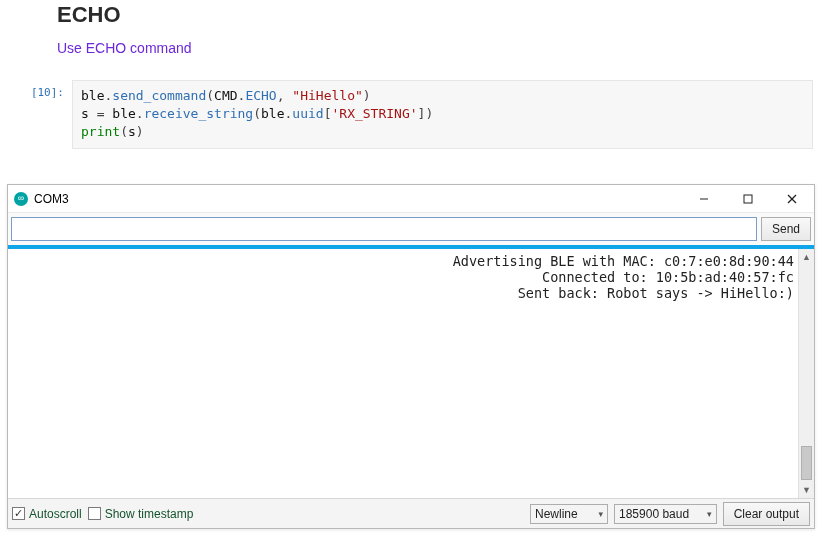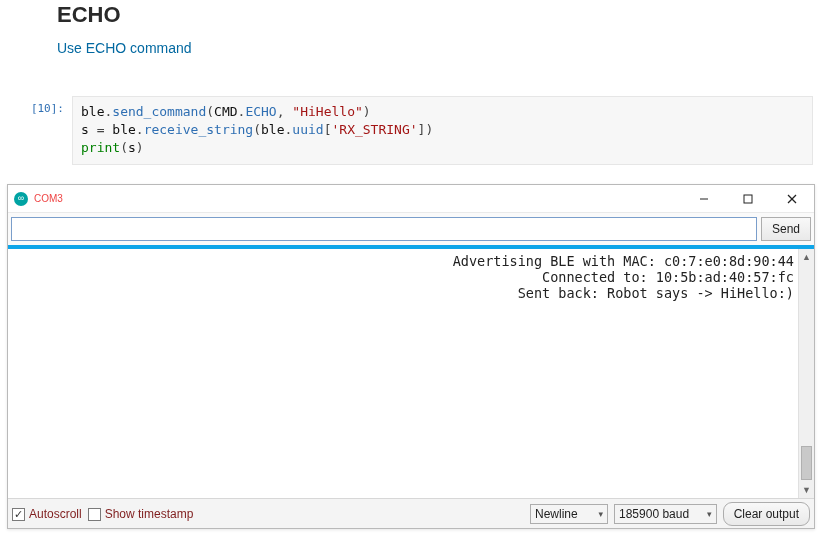--- a/index.html
+++ b/index.html
@@ -22,23 +22,23 @@
     padding: 0 0 6px 57px;
   }
   .nb-title {
     margin: 0;
     padding-top: 2px;
     font-size: 22px;
     font-weight: 700;
     color: #2a2a2a;
   }
   .nb-subtitle {
-    margin: 12px 0 16px 0;
+    margin: 12px 0 0 0;
     font-size: 14px;
-    color: #0369a1;
+    color: #6d28d9;
   }
   .nb-cell {
     display: flex;
     margin: 18px 0 0 0;
     padding-right: 10px;
   }
   .nb-prompt {
     width: 72px;
     text-align: right;
     padding-right: 8px;
@@ -103,22 +103,22 @@
     align-items: center;
     justify-content: center;
   }
   .titlebar-icon::after {
     content: "∞";
     color: #fff;
     font-size: 9px;
     line-height: 1;
   }
   .titlebar-text {
-    font-size: 10px;
-    color: #ef4444;
+    font-size: 12px;
+    color: #000000;
     flex: 1;
   }
   .win-controls {
     display: flex;
     height: 100%;
   }
   .win-btn {
     width: 44px;
     height: 100%;
     display: flex;
@@ -197,24 +197,24 @@
   .status-row {
     height: 29px;
     display: flex;
     align-items: center;
     padding: 0 4px;
     gap: 6px;
     background: #f4f4f4;
   }
   .chk {
     display: inline-flex;
-    align-items: flex-end;
+    align-items: flex-start;
     gap: 4px;
     font-size: 12px;
-    color: #7f1d1d;
+    color: #14532d;
   }
   .chkbox {
     width: 13px;
     height: 13px;
     border: 1px solid #7a7a7a;
     background: #fff;
     display: inline-flex;
     align-items: center;
     justify-content: center;
   }
@@ -236,21 +236,20 @@
     min-width: 78px;
     justify-content: space-between;
     cursor: default;
   }
   .sel-arrow {
     font-size: 9px;
     color: #555;
   }
   .btn-clear {
     min-width: 76px;
-    border-radius: 9px;
   }
 </style>
 </head>
 <body>
 
 <div class="notebook">
   <div class="nb-header">
     <h2 class="nb-title">ECHO</h2>
     <p class="nb-subtitle">Use ECHO command</p>
   </div>

